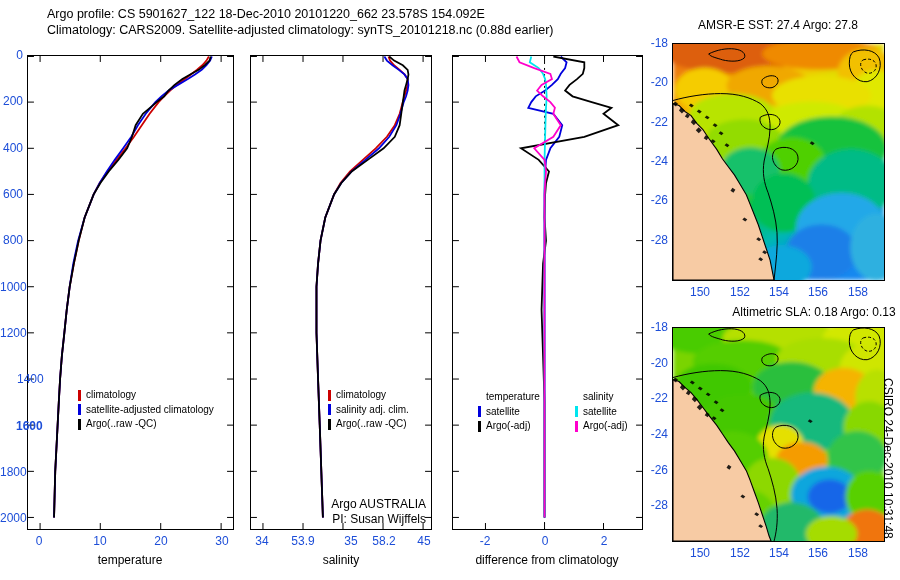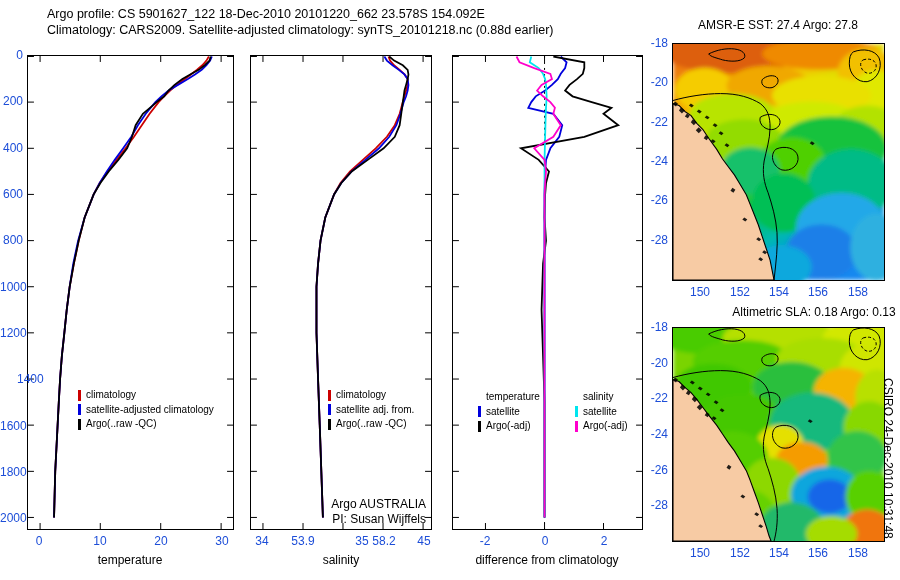--- a/index.html
+++ b/index.html
@@ -69,21 +69,21 @@
   </svg>
 </div>
 <div class="tick-lbl ylbl" style="left:0px;top:55px;width:23px;">0</div>
 <div class="tick-lbl ylbl" style="left:0px;top:101px;width:23px;">200</div>
 <div class="tick-lbl ylbl" style="left:0px;top:148px;width:23px;">400</div>
 <div class="tick-lbl ylbl" style="left:0px;top:194px;width:23px;">600</div>
 <div class="tick-lbl ylbl" style="left:0px;top:240px;width:23px;">800</div>
 <div class="tick-lbl ylbl" style="left:0px;top:287px;width:23px;">1000</div>
 <div class="tick-lbl ylbl" style="left:0px;top:333px;width:23px;">1200</div>
 <div class="tick-lbl ylbl" style="left:0px;top:379px;width:23px;margin-left:17px;">1400</div>
-<div class="tick-lbl ylbl" style="left:0px;top:426px;width:23px;">1600</div>
+<div class="tick-lbl ylbl" style="left:16px;top:426px;width:23px;font-weight:bold;">1600</div>
 <div class="tick-lbl ylbl" style="left:0px;top:472px;width:23px;">1800</div>
 <div class="tick-lbl ylbl" style="left:0px;top:518px;width:23px;">2000</div>
 
 <div class="tick-lbl xlbl" style="left:39px;top:534px;">0</div>
 <div class="tick-lbl xlbl" style="left:100px;top:534px;">10</div>
 <div class="tick-lbl xlbl" style="left:161px;top:534px;">20</div>
 <div class="tick-lbl xlbl" style="left:222px;top:534px;">30</div>
 <div class="axname" style="left:130px;top:553px;">temperature</div>
 
 <div class="clipbox" style="left:78px;top:388px;width:155px;height:50px;">
@@ -139,33 +139,33 @@
       <line x1="0" y1="463.4" x2="6" y2="463.4"></line>
         <line x1="182" y1="463.4" x2="176" y2="463.4"></line>
     </g>
     <polyline fill="none" stroke="#cc0000" stroke-width="1.8" points="139.0,0.5 140.6,4.6 144.7,9.3 150.3,13.9 155.2,18.5 158.4,23.2 158.4,29.0 156.8,34.7 155.2,40.5 153.5,46.3 150.3,58.0 145.4,69.5 137.4,81.1 126.1,92.7 113.1,104.3 100.2,115.9 90.5,127.5 84.0,139.0 75.1,162.2 70.3,185.4 67.8,208.5 66.2,231.7 66.2,278.0 67.8,324.4 69.5,370.7 71.1,417.1 72.7,463.4"></polyline>
     <polyline fill="none" stroke="#0000dd" stroke-width="1.8" points="134.9,0.5 137.4,4.6 143.1,9.3 149.5,13.9 155.2,18.5 158.4,23.2 159.2,29.0 158.4,34.7 156.8,40.5 154.4,46.3 151.1,58.0 147.0,69.5 139.8,81.1 129.4,92.7 115.6,104.3 101.8,115.9 91.3,127.5 84.0,139.0 75.1,162.2 70.3,185.4 67.8,208.5 66.2,231.7 66.2,278.0 67.8,324.4 69.5,370.7 71.1,417.1 72.7,463.4"></polyline>
     <polyline fill="none" stroke="#000000" stroke-width="1.8" points="139.8,0.5 144.7,4.6 153.5,9.3 158.4,13.9 159.2,18.5 158.4,23.2 156.8,29.0 155.2,34.7 154.4,40.5 153.5,46.3 151.9,58.0 150.3,69.5 145.4,81.1 134.1,92.7 118.0,104.3 101.8,115.9 91.3,127.5 84.0,139.0 75.1,162.2 70.3,185.4 67.8,208.5 66.2,231.7 66.2,278.0 67.8,324.4 69.5,370.7 71.1,417.1 72.7,463.4"></polyline>
   </svg>
 </div>
 <div class="tick-lbl xlbl" style="left:262px;top:534px;">34</div>
 <div class="tick-lbl xlbl" style="left:303px;top:534px;">53.9</div>
-<div class="tick-lbl xlbl" style="left:362px;top:534px;">35</div>
+<div class="tick-lbl xlbl" style="left:351px;top:534px;">35</div>
 <div class="tick-lbl xlbl" style="left:384px;top:534px;">58.2</div>
 <div class="tick-lbl xlbl" style="left:424px;top:534px;">45</div>
 <div class="axname" style="left:341px;top:553px;">salinity</div>
 
 <div class="legend" style="left:328px;top:388px;">
   <div class="legrow">
     <span class="swatch" style="background:#cc0000;"></span>
     <span class="legtxt">climatology</span>
   </div>
   <div class="legrow">
     <span class="swatch" style="background:#0000dd;"></span>
-    <span class="legtxt">satellite adj. from.</span>
+    <span class="legtxt">salinity adj. clim.</span>
   </div>
   <div class="legrow">
     <span class="swatch" style="background:#000000;"></span>
     <span class="legtxt">Argo(..raw -QC)</span>
   </div>
 </div>
 
 <div class="sidetxt" style="left:278px;top:497px;width:148px;">Argo AUSTRALIA
 PI: Susan Wijffels</div>
 

